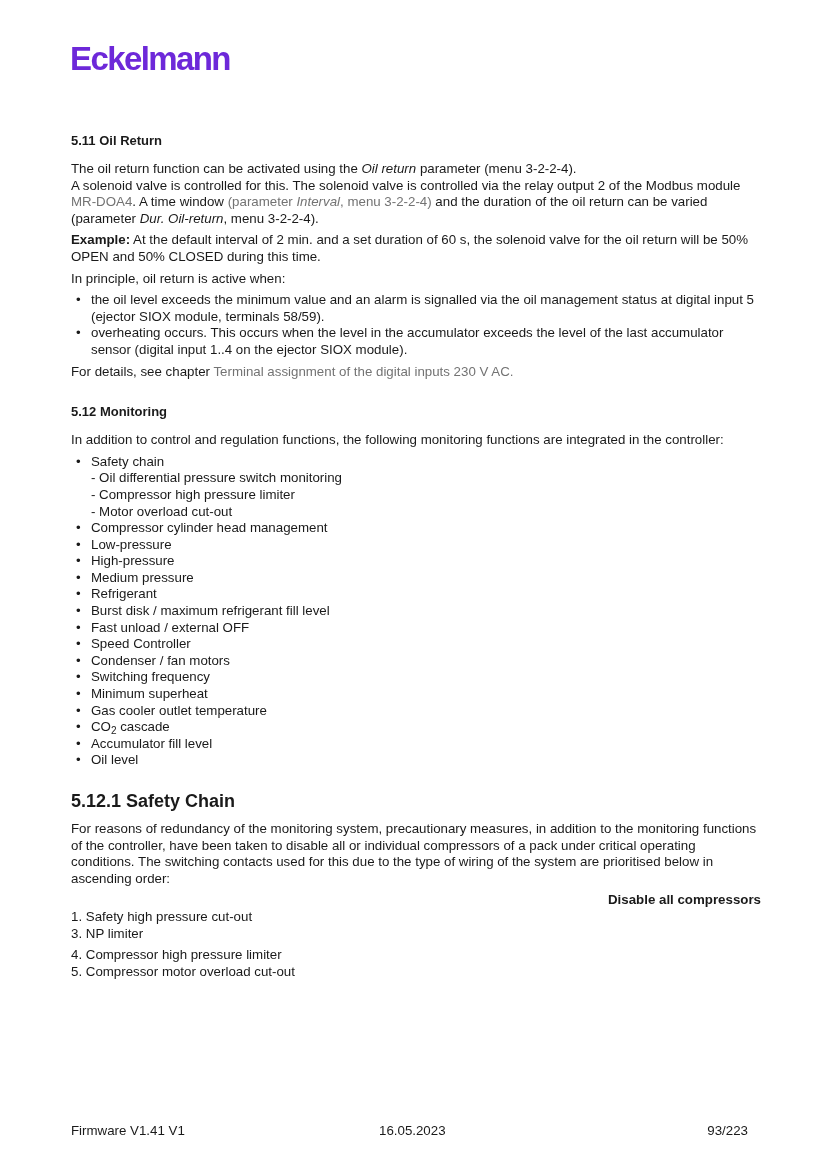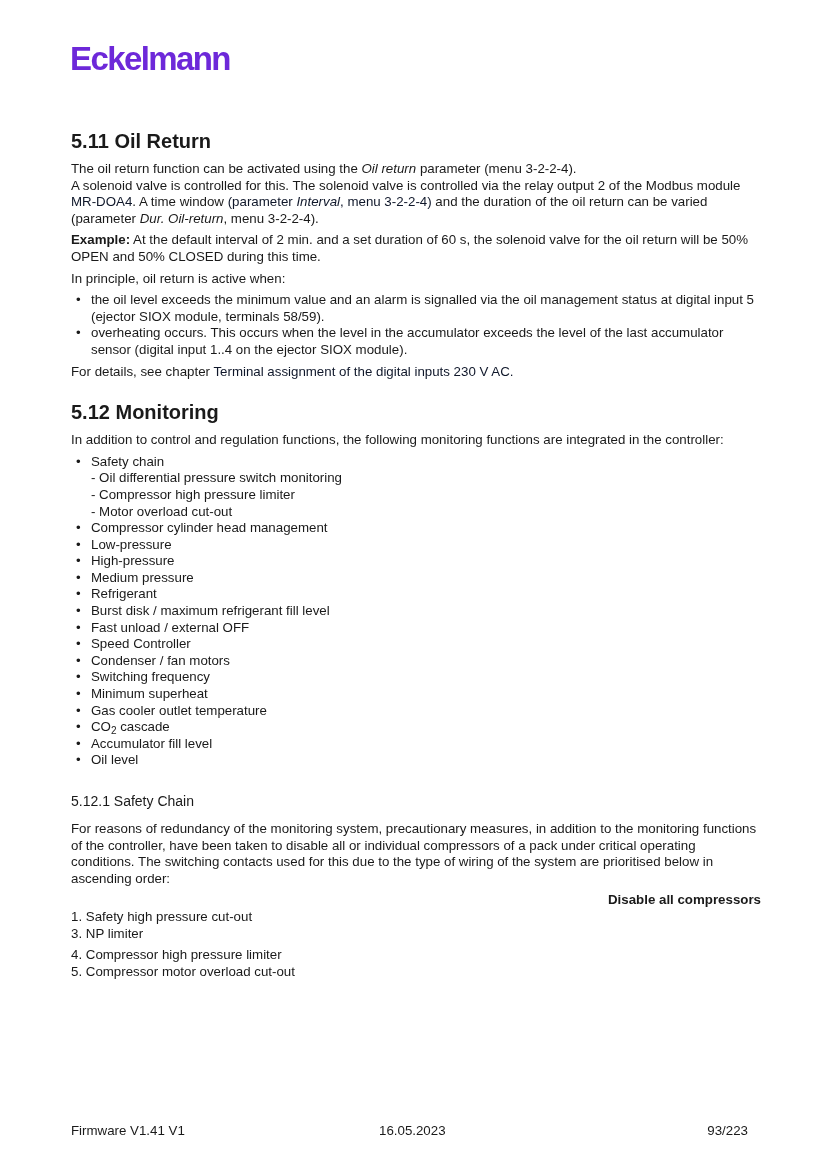--- a/index.html
+++ b/index.html
@@ -6,24 +6,24 @@
   body {
     width: 827px; height: 1169px; position: relative; overflow: hidden;
     font-family: "Liberation Sans", sans-serif; color: #1a1a1a; font-size: 13.3px;
   }
   .logo {
     position: absolute; left: 70px; top: 40px;
     font-family: "Liberation Sans", sans-serif; font-weight: bold;
     font-size: 33px; letter-spacing: -1.6px; color: #6d28d9;
   }
   .content { position: absolute; left: 71px; top: 131px; width: 690px; line-height: 16.6px; }
-  h2 { font-size: 20px; font-weight: bold; margin: 0 0 10px 0; line-height: 20px; }
-  h3 { font-size: 14px; font-weight: normal; margin: 0 0 10px 0; line-height: 20px; }
+  h2 { font-size: 13px; font-weight: bold; margin: 0 0 10px 0; line-height: 20px; }
+  h3 { font-size: 18px; font-weight: bold; margin: 0 0 10px 0; line-height: 20px; }
   p { margin: 0 0 5px 0; }
-  .link { color: #0f172a; }
+  .link { color: #737373; }
   ul.bullets { list-style: none; margin: 0 0 5px 0; padding: 0; }
   ul.bullets li { position: relative; padding-left: 20px; }
   ul.bullets li .dot { position: absolute; left: 5px; top: 0; }
   .sub { display: block; }
   .section-gap { height: 17px; }
   .bold { font-weight: bold; text-align: right; }
   .olist { margin: 0 0 5px 0; }
   .footer { position: absolute; top: 1123px; left: 71px; width: 685px; font-size: 13.3px; }
   .footer .f-left { position: absolute; left: 0; }
   .footer .f-center { position: absolute; left: 308px; }

